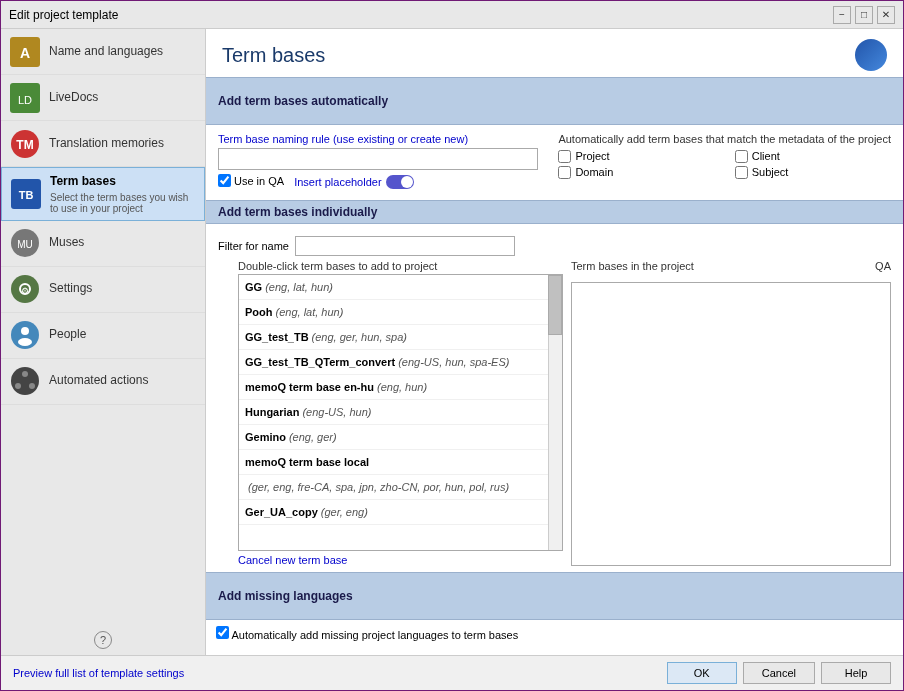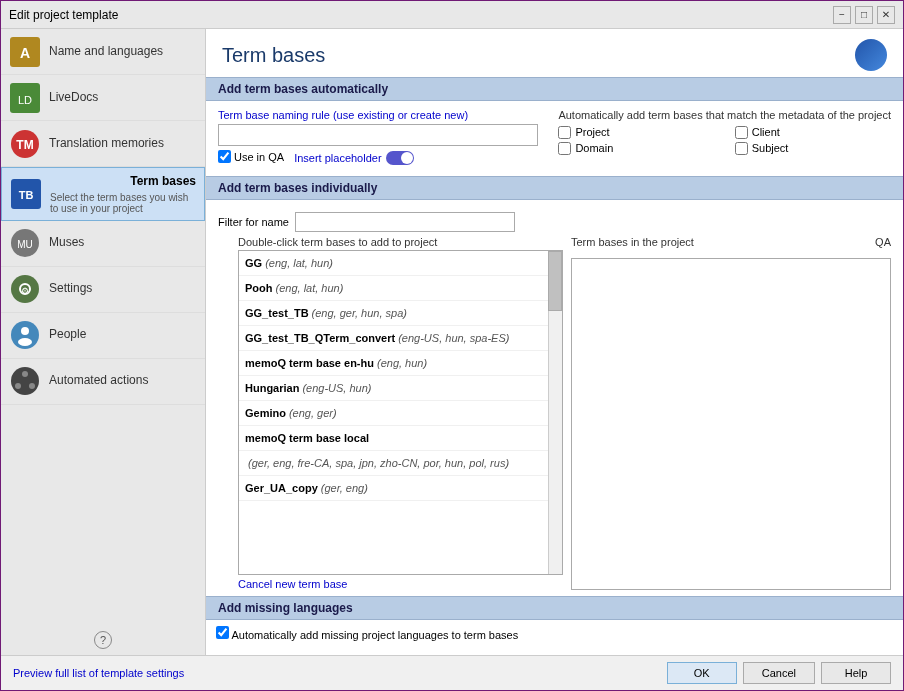--- a/index.html
+++ b/index.html
@@ -96,21 +96,20 @@
       flex-shrink: 0;
       display: flex;
       align-items: center;
       justify-content: center;
     }
 
     .sidebar-label {
       font-size: 12px;
       color: #333;
       line-height: 1.3;
-      text-align: right;
     }
 
     .sidebar-sublabel {
       font-size: 10px;
       color: #555;
       margin-top: 2px;
     }
 
     
     .main-content {
@@ -136,21 +135,21 @@
 
     .header-icon {
       width: 32px;
       height: 32px;
       background: linear-gradient(135deg, #2255aa, #4488dd);
       border-radius: 50%;
     }
 
     .section-bar {
       background: #b8cce4;
-      padding: 4px 12px;
+      padding: 16px 12px;
       font-size: 12px;
       font-weight: bold;
       color: #1a1a4a;
       border-top: 1px solid #9ab0cc;
       border-bottom: 1px solid #9ab0cc;
     }
 
     .content-area {
       padding: 8px 12px;
       flex: 1;

